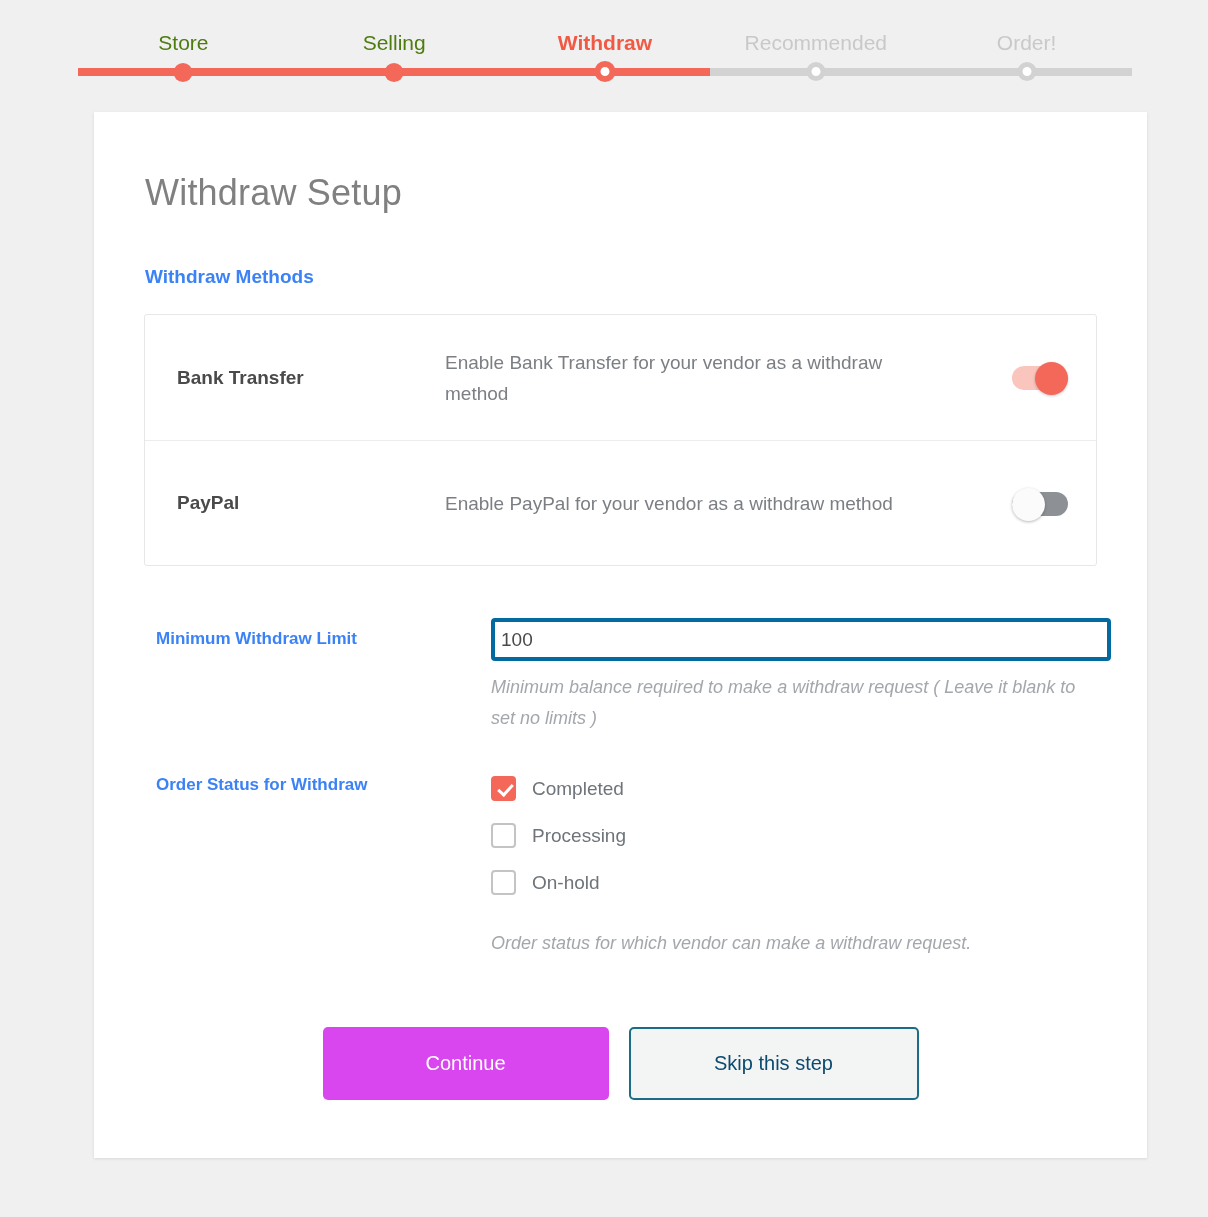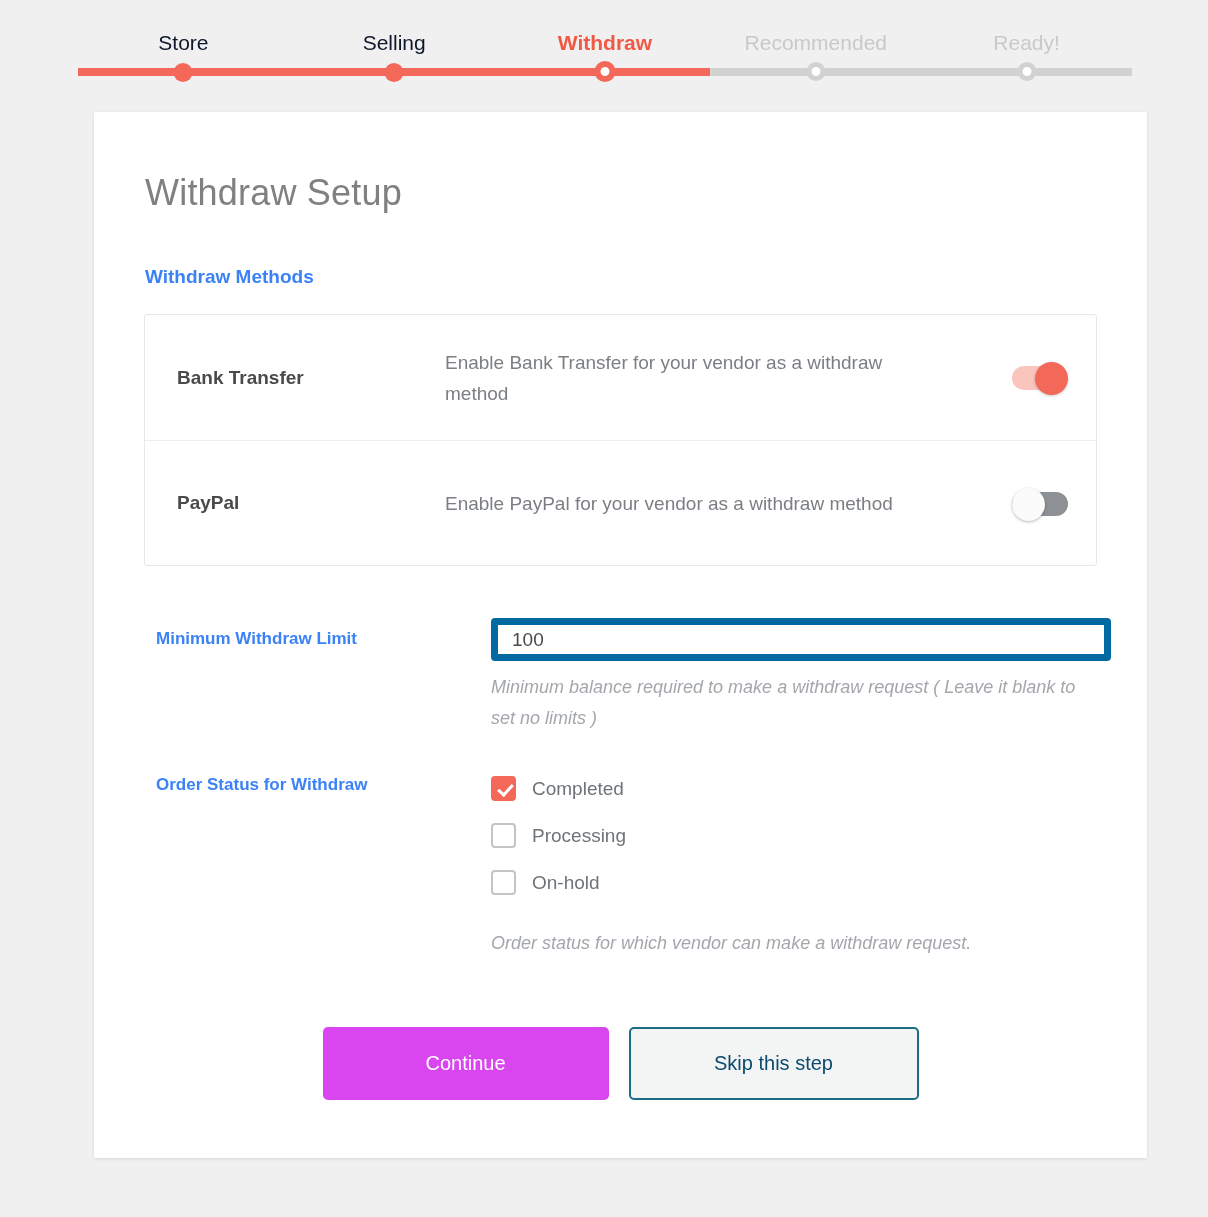--- a/index.html
+++ b/index.html
@@ -27,21 +27,21 @@
     width: 1054px;
     height: 34px;
     display: flex;
   }
 
   .step-label {
     flex: 1;
     text-align: center;
     font-size: 21px;
     line-height: 30px;
-    color: #0f172a;
+    color: #4d7c0f;
     white-space: nowrap;
   }
   .step-label.current { font-weight: bold; color: #f05a44; }
   .step-label.inactive { color: #c9c9c9; font-weight: normal; }
 
   .track-wrap {
     position: absolute;
     top: 68px;
     left: 78px;
     width: 1054px;
@@ -178,25 +178,25 @@
     font-weight: bold;
     color: #3b82f6;
     padding-top: 11px;
     margin-left: 12px;
   }
   .form-field { flex: 1; }
 
   .text-input {
     width: 620px;
     height: 43px;
-    border: 7px solid #0369a1;
+    border: 4px solid #0369a1;
     border-radius: 4px;
     font-size: 19px;
     color: #4a4a4a;
-    padding: 0 14px;
+    padding: 0 6px;
     font-family: "Liberation Sans", sans-serif;
     background: #fff;
     outline: none;
   }
 
   .help-text {
     font-size: 18px;
     font-style: italic;
     color: #a3a7ac;
     line-height: 31px;
@@ -268,21 +268,21 @@
 </style>
 </head>
 <body>
 
 <div class="stepper">
   <div class="step-labels">
     <div class="step-label">Store</div>
     <div class="step-label">Selling</div>
     <div class="step-label current">Withdraw</div>
     <div class="step-label inactive">Recommended</div>
-    <div class="step-label inactive">Ready!</div>
+    <div class="step-label inactive">Order!</div>
   </div>
 
   <div class="track-wrap">
     <div class="track-base"></div>
     <div class="track-fill" style="width:60%;"></div>
     <div class="dot done" style="left:10%;"></div>
     <div class="dot done" style="left:30%;"></div>
     <div class="dot current" style="left:50%;"></div>
     <div class="dot todo" style="left:70%;"></div>
     <div class="dot todo" style="left:90%;"></div>

